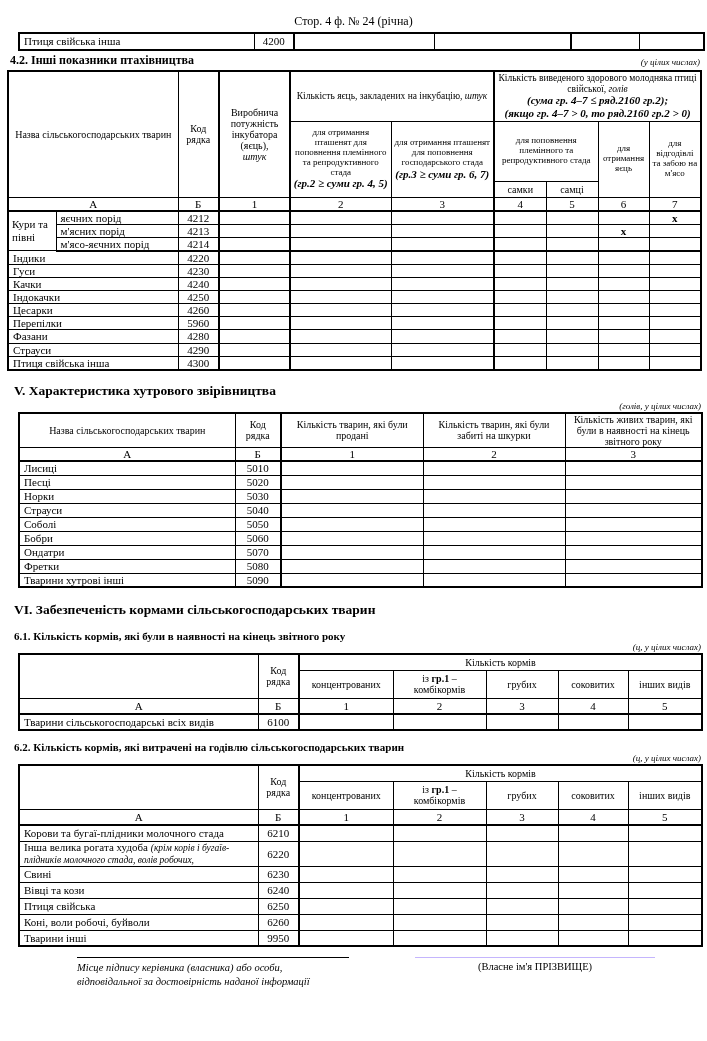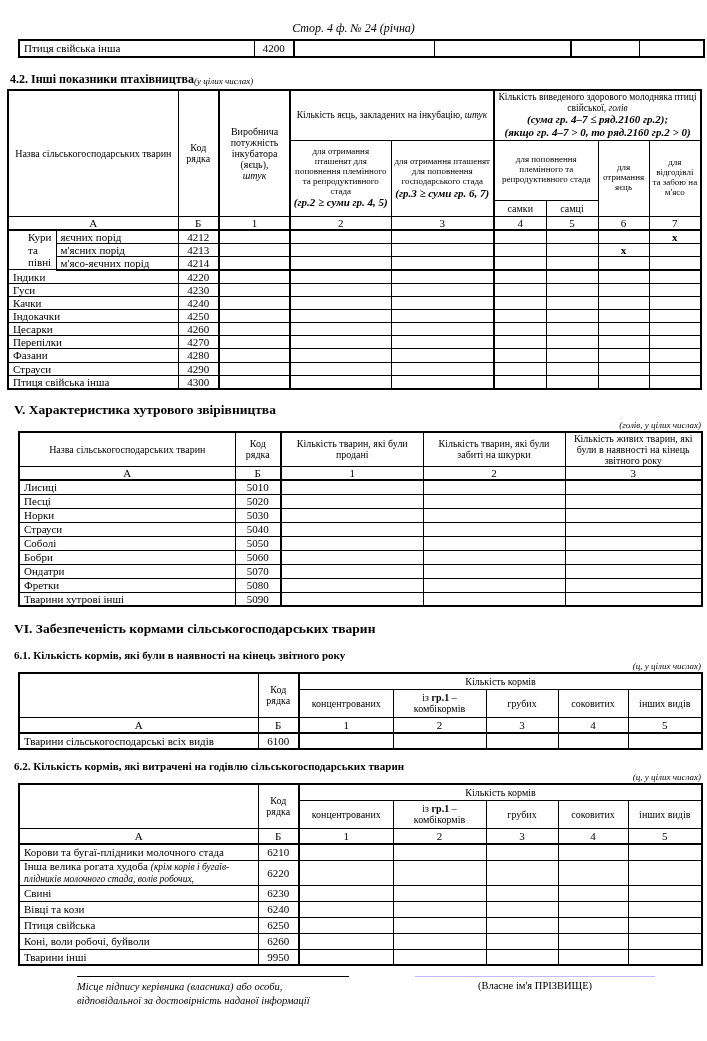--- a/index.html
+++ b/index.html
@@ -2,51 +2,51 @@
 <html lang="uk"><head>
 <meta charset="utf-8">
 <style>
   * { box-sizing: border-box; }
   html,body { margin:0; padding:0; }
   body {
     width:707px; height:1041px; overflow:hidden;
     background:#fff; color:#000;
     font-family:"Liberation Serif", serif;
   }
-  .page-header { text-align:center; font-size:12px; margin-top:21px;font-style:italic; }
+  .page-header { text-align:center; font-size:12px; margin-top:14px; }
 
   table { border-collapse:collapse; table-layout:fixed; border:2px solid #000; }
   th,td {
     border:1px solid #000; padding:0 2px; vertical-align:middle;
     text-align:center; font-weight:normal; overflow:hidden; line-height:1.1;
   }
   .name { text-align:left; padding-left:4px; }
   .br2 { border-right-width:2px; }
   .sep td { border-bottom-width:2px; }
   .desig td { border-bottom-width:2px; font-size:10.5px; height:14px; padding:0 1px; }
   .formula { font-style:italic; font-size:11px; line-height:1.15; font-weight:bold; }
   .mark { font-weight:bold; font-size:10px; }
 
   .t-top { margin:3px 0 0 18px; width:685px; font-size:11px; }
   .t-top td { height:17px; }
 
-  .titlebar42 { display:flex; align-items:flex-end; margin-top:14px; }
+  .titlebar42 { display:flex; justify-content:space-between; align-items:flex-end; margin-top:2px; }
   .title-42 { font-size:12px; font-weight:bold; margin-left:10px; }
   .note { font-size:9px; font-style:italic; text-align:right; margin-right:6px; }
   .note-42 { margin-right:7px; margin-bottom:1px; }
 
   .t42 { margin:2px 0 0 7px; width:693px; }
   .t42 th { font-size:9px; }
   .t42 .h10 { font-size:10px; }
   .t42 .gh { font-size:9.5px; }
   .t42 .r1 th { height:50px; }
   .t42 .r2 th { height:60px; }
   .t42 .r3 th { height:16px; font-size:10px; }
   .t42 td { font-size:11px; height:13px; }
-  .gname { padding-left:19px; line-height:1.15; }
+  .gname { padding-left:3px; line-height:1.15; }
 
   .sec-title { font-size:13.5px; font-weight:bold; margin:12px 0 2px 14px; }
   .sub-title { font-size:11px; font-weight:bold; margin:1px 0 0 14px; }
 
   .tv { margin:1px 0 0 18px; width:683px; }
   .tv th { font-size:10px; }
   .tv .hrow th { height:34px; }
   .tv td { font-size:11px; height:14px; }
 
   .tf { margin:1px 0 0 18px; width:683px; }
@@ -232,21 +232,21 @@
         <td class="v br2"></td>
         <td class="v"></td>
         <td class="v br2"></td>
         <td class="v"></td>
         <td class="v"></td>
         <td class="v"></td>
         <td class="v"></td>
       </tr>
   <tr>
         <td colspan="2" class="name">Перепілки</td>
-        <td class="br2">4270</td>
+        <td class="br2">5960</td>
         <td class="v br2"></td>
         <td class="v"></td>
         <td class="v br2"></td>
         <td class="v"></td>
         <td class="v"></td>
         <td class="v"></td>
         <td class="v"></td>
       </tr>
   <tr>
         <td colspan="2" class="name">Фазани</td>

